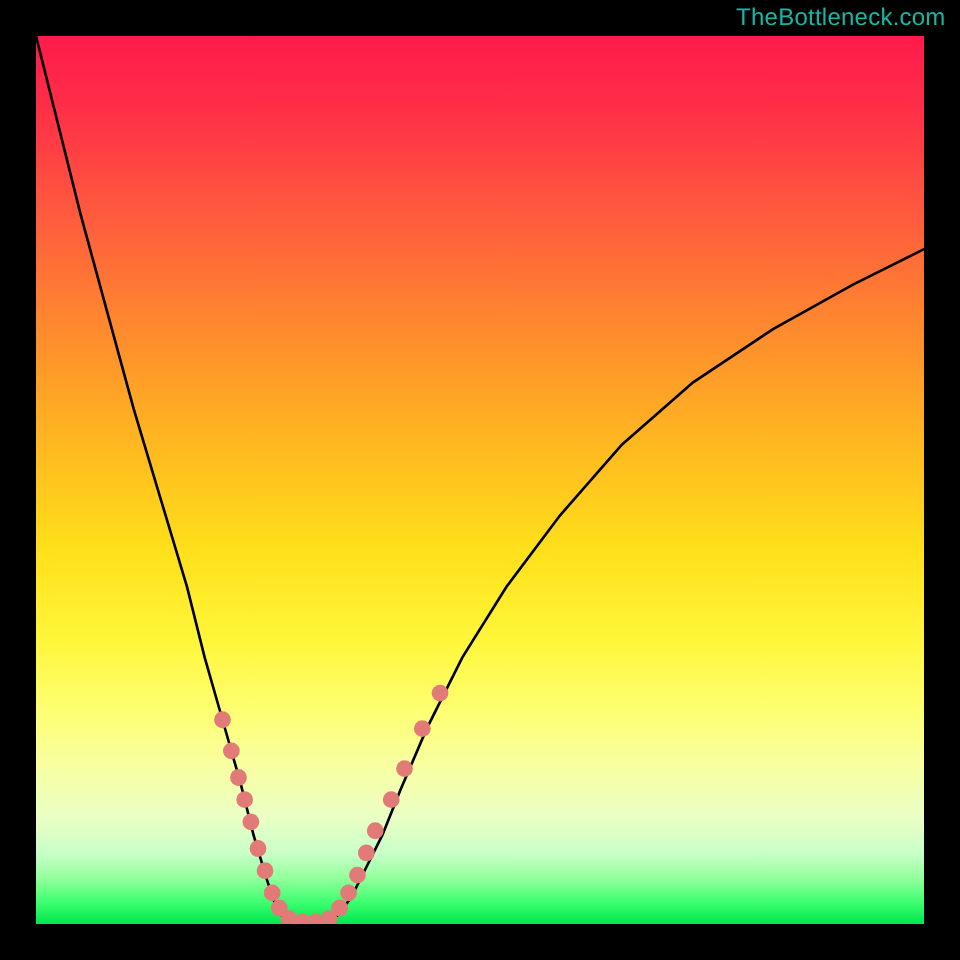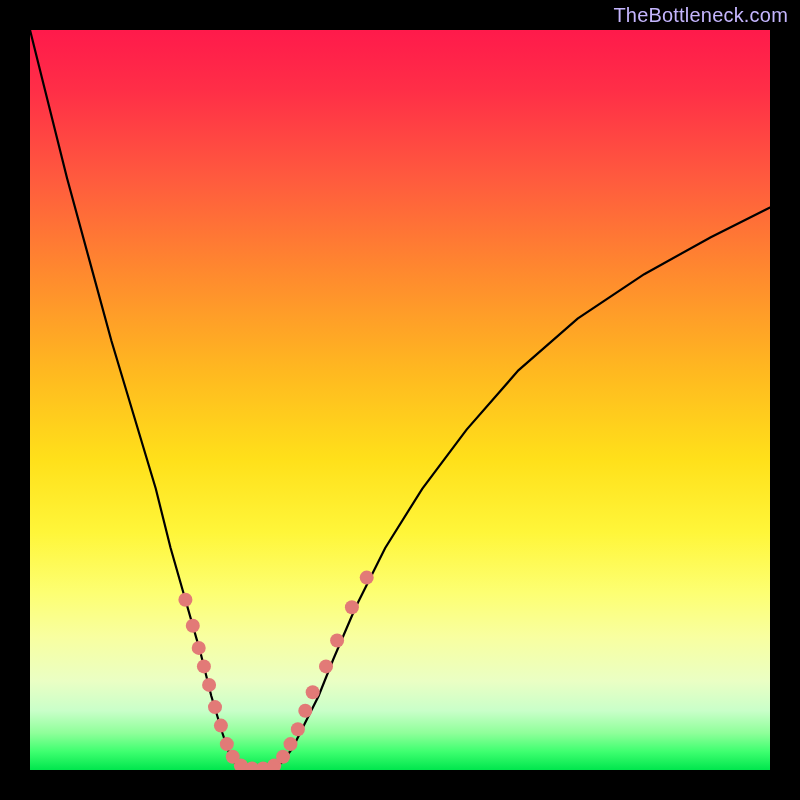--- a/index.html
+++ b/index.html
@@ -56,21 +56,21 @@
     left: 0;
     width: 740px;
     height: 740px;
   }
   .watermark {
     position: absolute;
     top: 4px;
     right: 12px;
     font-size: 20px;
     font-weight: 500;
-    color: #c4b5fd;
+    color: #14b8a6;
     letter-spacing: 0.2px;
   }
 </style>
 </head>
 <body>
 
 <div class="frame">
   <div class="watermark">TheBottleneck.com</div>
 
   <div class="plot-wrap">

